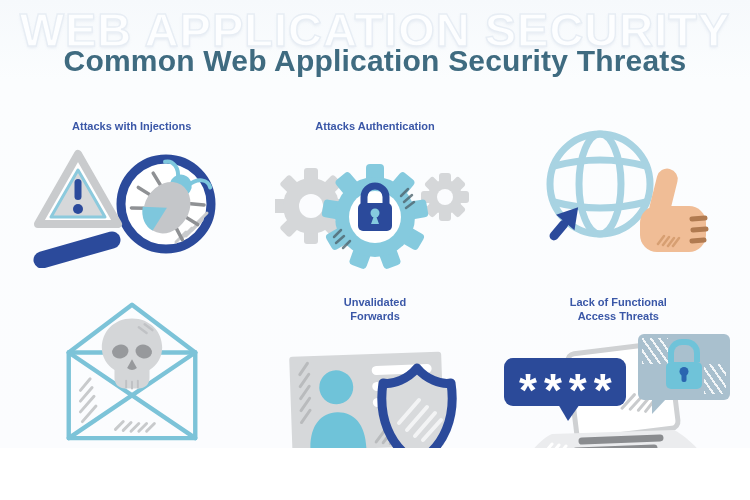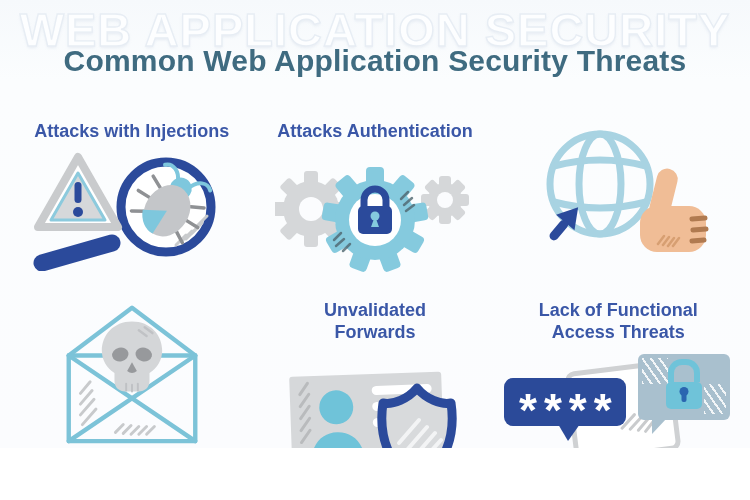--- a/index.html
+++ b/index.html
@@ -35,21 +35,21 @@
     position: absolute; top: 110px; left: 10px; right: 10px;
     display: grid;
     grid-template-columns: 1fr 1fr 1fr;
     grid-row-gap: 22px;
     padding-top: 10px;
   }
 
   .cell { display: flex; flex-direction: column; align-items: center; }
 
   .label {
-    font-size: 18px; font-weight: 700;
+    font-size: 11px; font-weight: 700;
     color: #3a57a7;
     text-align: center;
     white-space: pre-line;
     line-height: 1.25;
     margin-bottom: 4px;
     min-height: 20px;
   }
 
   .iconbox { position: relative; }
 

